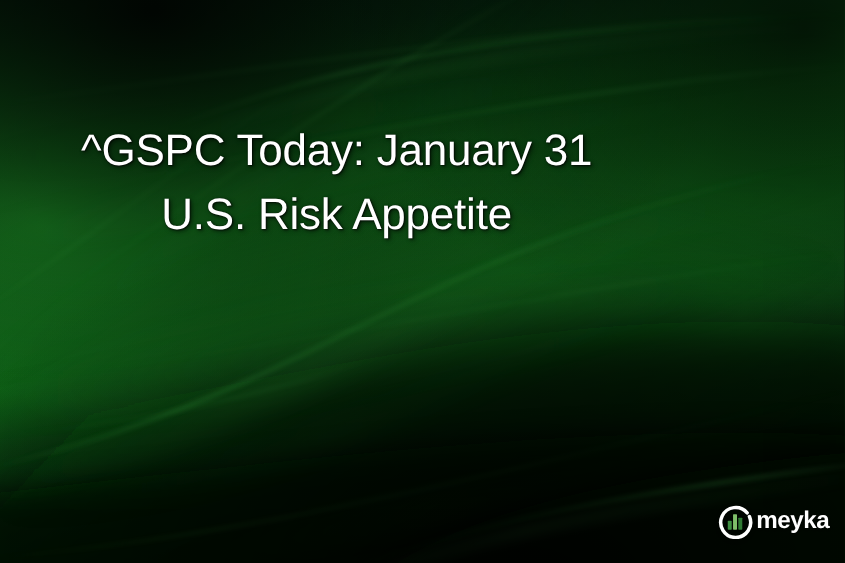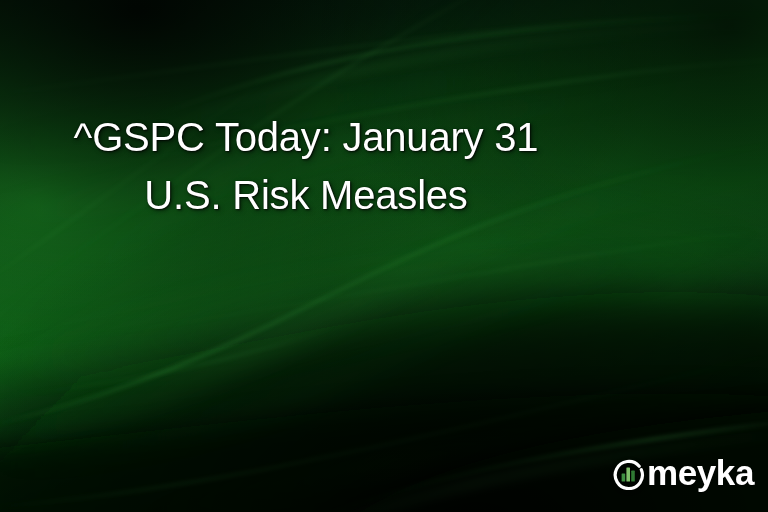--- a/index.html
+++ b/index.html
@@ -66,21 +66,21 @@
   }
   #logo-mark {
     width: 34px;
     height: 34px;
     display: block;
     filter: drop-shadow(0 1px 2px rgba(0,0,0,0.45));
   }
   #logo-word {
     color: #ffffff;
     font-family: "Liberation Sans", sans-serif;
-    font-size: 35px;
+    font-size: 22px;
     font-weight: 700;
     letter-spacing: -0.4px;
     line-height: 1;
     margin-left: -1px;
     text-shadow: 0 1px 2px rgba(0,0,0,0.45);
   }
 </style>
 </head>
 <body>
 
@@ -218,21 +218,21 @@
       <path d="M-30,352 C 150,330 320,300 500,270 C 630,248 720,234 800,226" stroke="url(#gRibbonC)" stroke-width="2" filter="url(#blurSm)" opacity="0.28"></path>
     </g>
 
     <rect x="0" y="0" width="768" height="512" fill="url(#gDarkTop)"></rect>
     <rect x="0" y="0" width="768" height="512" fill="url(#gDarkTopRight)"></rect>
     <rect x="0" y="0" width="768" height="512" fill="url(#gDarkBottom)"></rect>
   </svg>
 
   <div id="title-block">
     <span class="title-line">^GSPC Today: January 31</span>
-    <span class="title-line">U.S. Risk Measles</span>
+    <span class="title-line">U.S. Risk Appetite</span>
   </div>
 
   <div id="logo">
     <svg id="logo-mark" viewBox="0 0 34 34">
 
       <path d="M27.2 10.2 A 13.6 13.6 0 1 0 29.3 13.6" fill="none" stroke="#ffffff" stroke-width="3.2" stroke-linecap="round"></path>
 
       <rect x="9.6" y="17.4" width="3.6" height="8.2" rx="0.6" fill="#3f8f42"></rect>
       <rect x="14.4" y="11.4" width="3.6" height="14.2" rx="0.6" fill="#7fbf6a"></rect>
       <rect x="19.2" y="14.6" width="3.6" height="11.0" rx="0.6" fill="#2f7a33"></rect>

